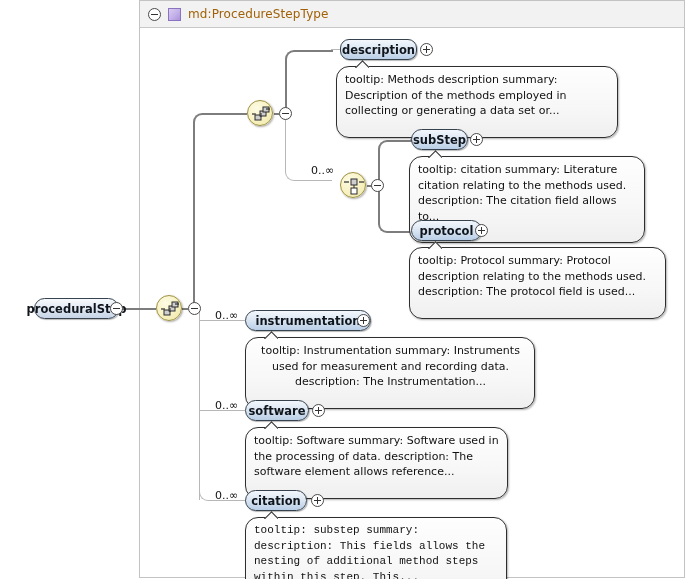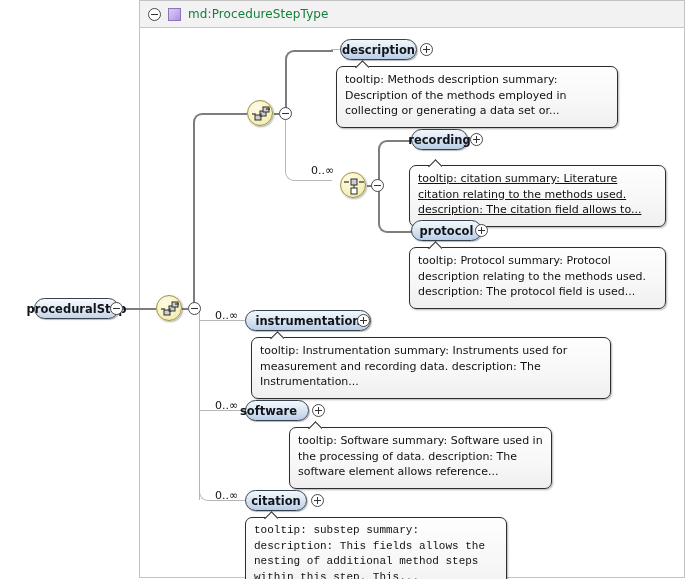--- a/index.html
+++ b/index.html
@@ -5,21 +5,21 @@
   html,body{margin:0;padding:0;background:#ffffff;}
   body{width:686px;height:579px;position:relative;overflow:hidden;
        font-family:"DejaVu Sans","Liberation Sans",sans-serif;}
 
   
   #type-frame{position:absolute;left:139px;top:0px;width:546px;height:578px;
     border:1px solid #c3c3c3;border-top:none;box-sizing:border-box;background:#ffffff;}
   #type-header{position:absolute;left:139px;top:0px;width:546px;height:28px;
     background:#f2f2f2;border:1px solid #c3c3c3;border-bottom:1px solid #c8c8c8;
     box-sizing:border-box;display:flex;align-items:center;gap:7px;padding-left:8px;}
-  #type-header .hdr-label{font-size:12px;color:#15803d;letter-spacing:.1px;}
+  #type-header .hdr-label{font-size:12px;color:#a16207;letter-spacing:.1px;}
   .lav-square{width:13px;height:13px;
     background:linear-gradient(135deg,#d9cdf0 0%,#c3b0e8 55%,#ab93dd 100%);
     border:1px solid #8a73c0;box-sizing:border-box;}
 
   
   .ctrl{width:13px;height:13px;border-radius:50%;border:1px solid #4a4a4a;
     background:#ffffff;position:relative;box-sizing:border-box;flex:0 0 auto;}
   .ctrl::before{content:"";position:absolute;left:2px;top:5px;width:7px;height:1px;background:#333;}
   .ctrl.plus::after{content:"";position:absolute;left:5px;top:2px;width:1px;height:7px;background:#333;}
   .ctrl-abs{position:absolute;}
@@ -32,24 +32,24 @@
     font-size:11.5px;font-weight:bold;color:#10151c;box-sizing:border-box;padding:0 11px;}
   .pill.root{background:linear-gradient(180deg,#f7f9fc 0%,#e3eaf4 48%,#c6d4e6 100%);}
 
   
   .comp{position:absolute;width:26px;height:26px;border-radius:50%;
     border:1px solid #9e9140;background:radial-gradient(circle at 36% 30%,#fdfbe4 0%,#f7f1c0 58%,#eae4a7 100%);
     box-shadow:1px 1px 2px rgba(0,0,0,.32);box-sizing:border-box;}
   .comp svg{position:absolute;left:0;top:0;}
 
   
-  .tip{position:absolute;border:1px solid #2e2e2e;border-radius:7px;
+  .tip{position:absolute;border:1px solid #2e2e2e;border-radius:13px;
     background:linear-gradient(180deg,#fefefe 0%,#f7f7f7 60%,#efefef 100%);
     box-shadow:1px 1px 2px rgba(0,0,0,.3);
-    font-size:11px;line-height:15.6px;color:#111;padding:5px 7px 8px 8px;box-sizing:border-box;}
+    font-size:11px;line-height:15.6px;color:#111;padding:5px 7px 18px 8px;box-sizing:border-box;}
   .tip .nub{position:absolute;top:-7px;left:18px;width:14px;height:8px;overflow:hidden;}
   .tip .nub::after{content:"";position:absolute;left:1px;top:3px;width:12px;height:12px;
     background:#fbfbfb;border-left:1px solid #2e2e2e;border-top:1px solid #2e2e2e;
     transform:rotate(45deg);}
 
   
   .ln{position:absolute;background:#7d7d7d;}
   .ln-thin{position:absolute;background:#b7b7b7;}
   .corner{position:absolute;border-color:#7d7d7d;border-style:solid;}
   .corner-thin{position:absolute;border-color:#b7b7b7;border-style:solid;}
@@ -129,63 +129,63 @@
     <line x1="3" y1="9" x2="8" y2="9" stroke="#2c2c2c" stroke-width="1.2"></line>
     <line x1="18" y1="9" x2="23" y2="9" stroke="#2c2c2c" stroke-width="1.2"></line>
     <rect x="10" y="6" width="6" height="6" fill="#cfcfcf" stroke="#2c2c2c" stroke-width="1"></rect>
     <rect x="10" y="15" width="6" height="6" fill="#ffffff" stroke="#2c2c2c" stroke-width="1"></rect>
     <line x1="13" y1="12" x2="13" y2="15" stroke="#2c2c2c" stroke-width="1"></line>
   </svg>
 </div>
 <div class="ctrl ctrl-abs" style="left:371px;top:179px;"></div>
 <span class="occ" style="left:311px;top:164px;">0..∞</span>
 
-<div class="pill" style="left:340px;top:39px;width:77px;">
+<div class="pill" style="left:340px;top:39px;width:77px;border-radius:9px;">
   <span>description</span>
 </div>
 <div class="ctrl ctrl-abs plus" style="left:420px;top:43px;"></div>
 <div class="tip" style="left:336px;top:66px;width:282px;">
   <div class="nub"></div>
   <span>tooltip: Methods description summary: Description of the methods employed in collecting or generating a data set or...</span>
 </div>
 
 <div class="pill" style="left:411px;top:129px;width:57px;">
-  <span>recording</span>
+  <span>subStep</span>
 </div>
 <div class="ctrl ctrl-abs plus" style="left:470px;top:133px;"></div>
-<div class="tip" style="left:409px;top:165px;width:257px;text-decoration:underline;">
+<div class="tip" style="left:409px;top:156px;width:236px;">
   <div class="nub"></div>
   <span>tooltip: citation summary: Literature citation relating to the methods used. description: The citation field allows to...</span>
 </div>
 
 <div class="pill" style="left:411px;top:220px;width:71px;">
   <span>protocol</span>
 </div>
 <div class="ctrl ctrl-abs plus" style="left:475px;top:224px;"></div>
 <div class="tip" style="left:409px;top:247px;width:257px;">
   <div class="nub"></div>
   <span>tooltip: Protocol summary: Protocol description relating to the methods used. description: The protocol field is used...</span>
 </div>
 
 <span class="occ" style="left:215px;top:309px;">0..∞</span>
 <div class="pill" style="left:245px;top:310px;width:126px;">
   <span>instrumentation</span>
 </div>
 <div class="ctrl ctrl-abs plus" style="left:357px;top:314px;"></div>
-<div class="tip" style="left:251px;top:337px;width:360px;">
+<div class="tip" style="left:245px;top:337px;width:290px;text-align:center;">
   <div class="nub"></div>
   <span>tooltip: Instrumentation summary: Instruments used for measurement and recording data. description: The Instrumentation...</span>
 </div>
 
 <span class="occ" style="left:215px;top:399px;">0..∞</span>
-<div class="pill" style="left:245px;top:400px;width:64px;justify-content:flex-end;">
+<div class="pill" style="left:245px;top:400px;width:64px;">
   <span>software</span>
 </div>
 <div class="ctrl ctrl-abs plus" style="left:312px;top:404px;"></div>
-<div class="tip" style="left:245px;top:427px;width:263px;margin-left:44px;">
+<div class="tip" style="left:245px;top:427px;width:263px;">
   <div class="nub"></div>
   <span>tooltip: Software summary: Software used in the processing of data. description: The software element allows reference...</span>
 </div>
 
 <span class="occ" style="left:215px;top:489px;">0..∞</span>
 <div class="pill" style="left:245px;top:490px;width:62px;">
   <span>citation</span>
 </div>
 <div class="ctrl ctrl-abs plus" style="left:311px;top:494px;"></div>
 <div class="tip" style="left:245px;top:517px;width:262px;font-family:Liberation Mono, monospace;">

